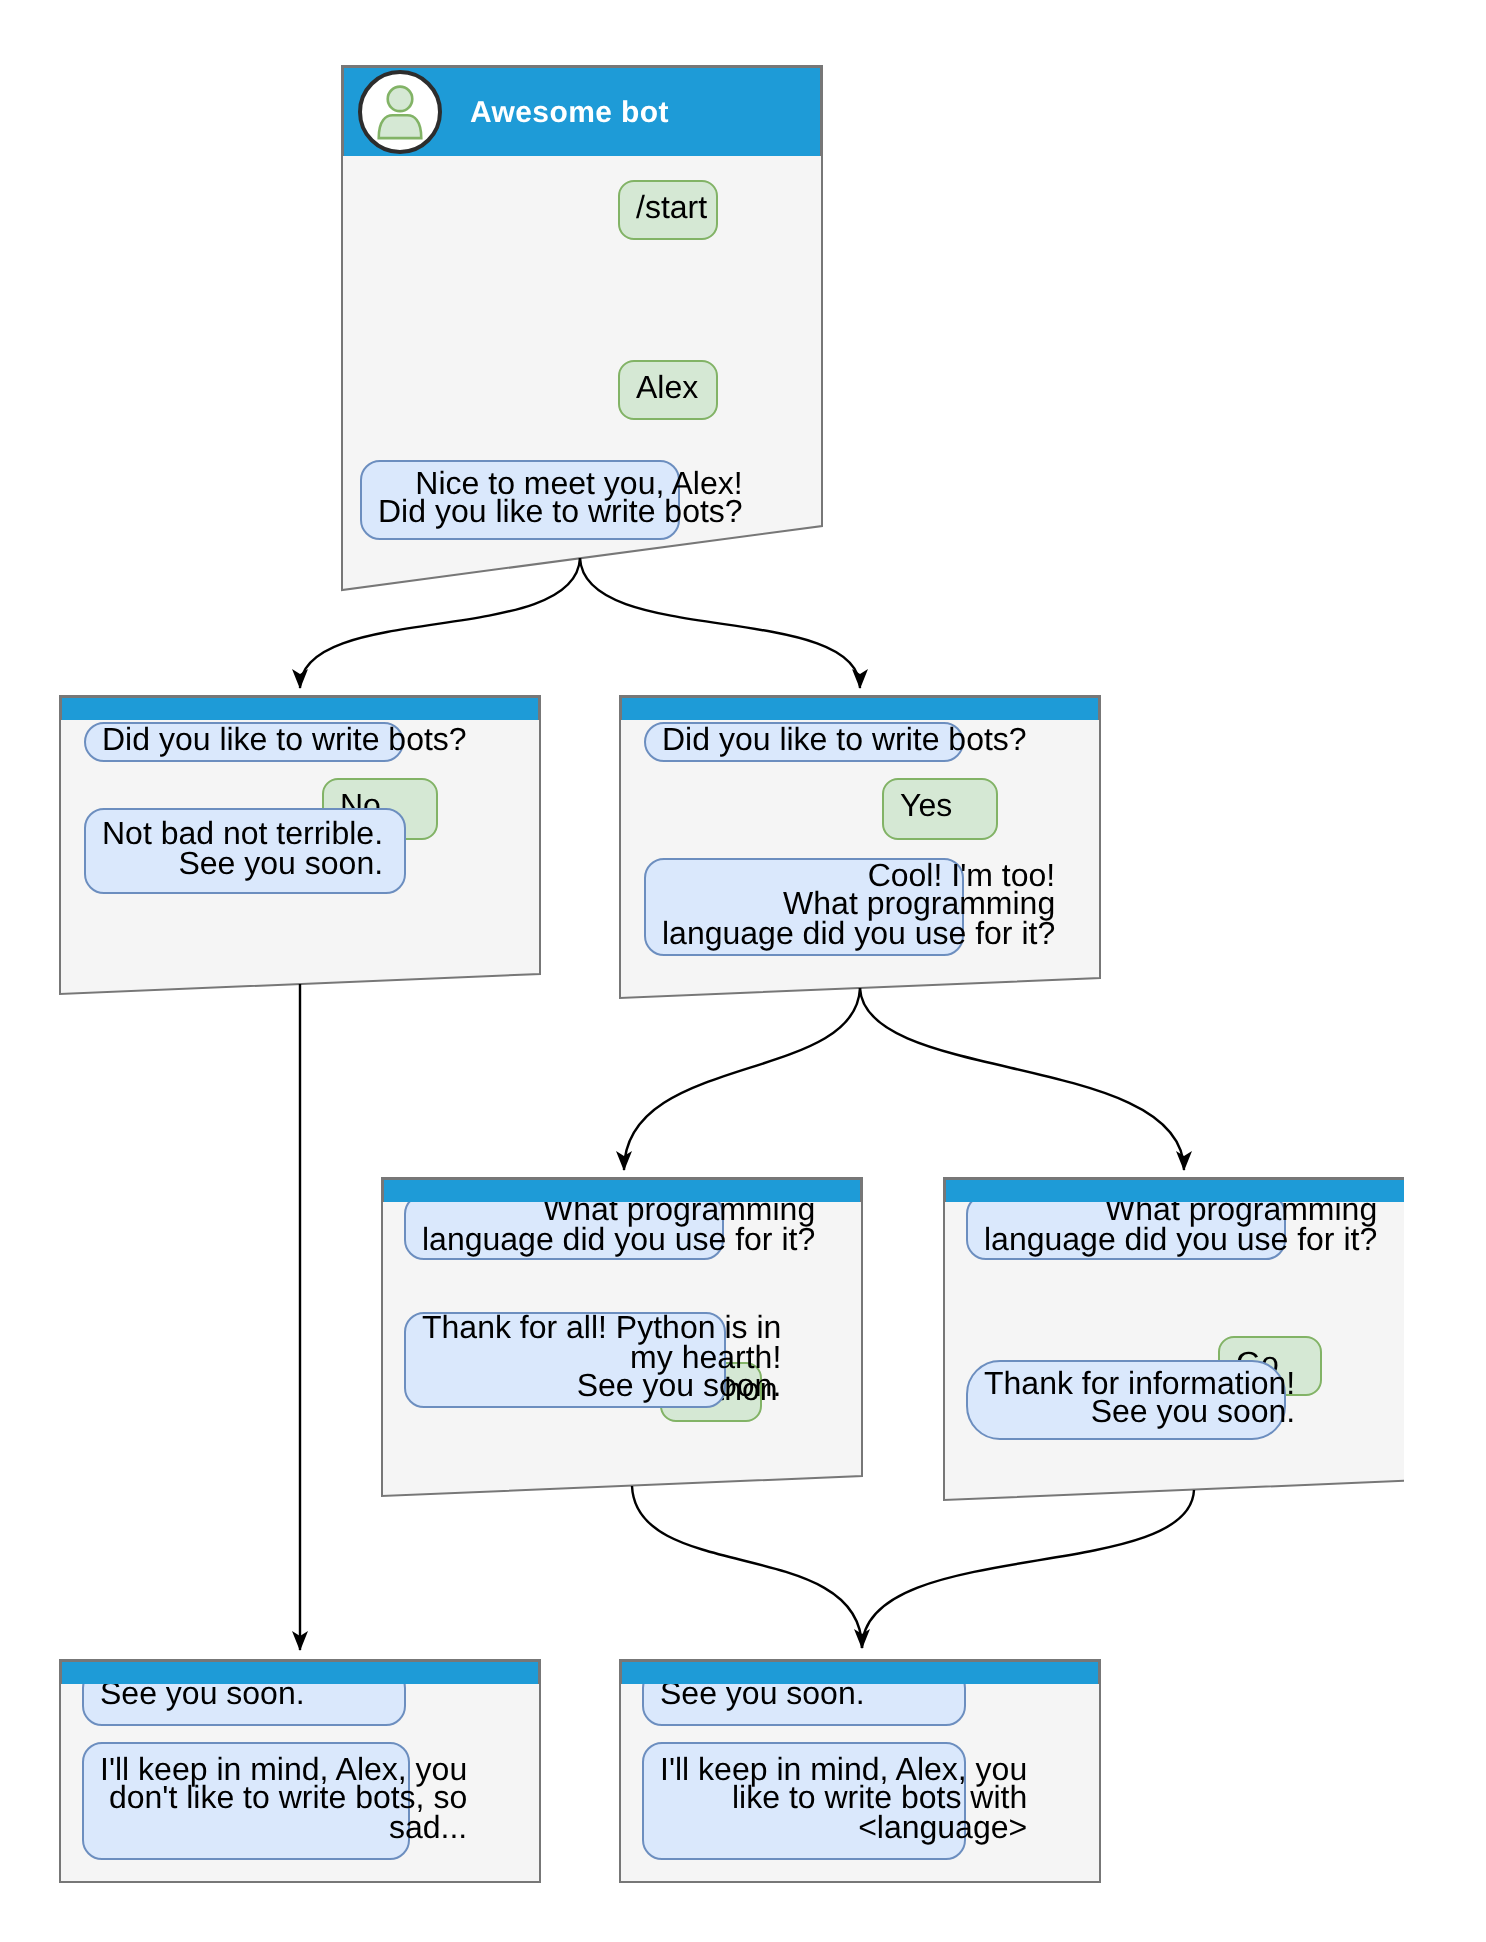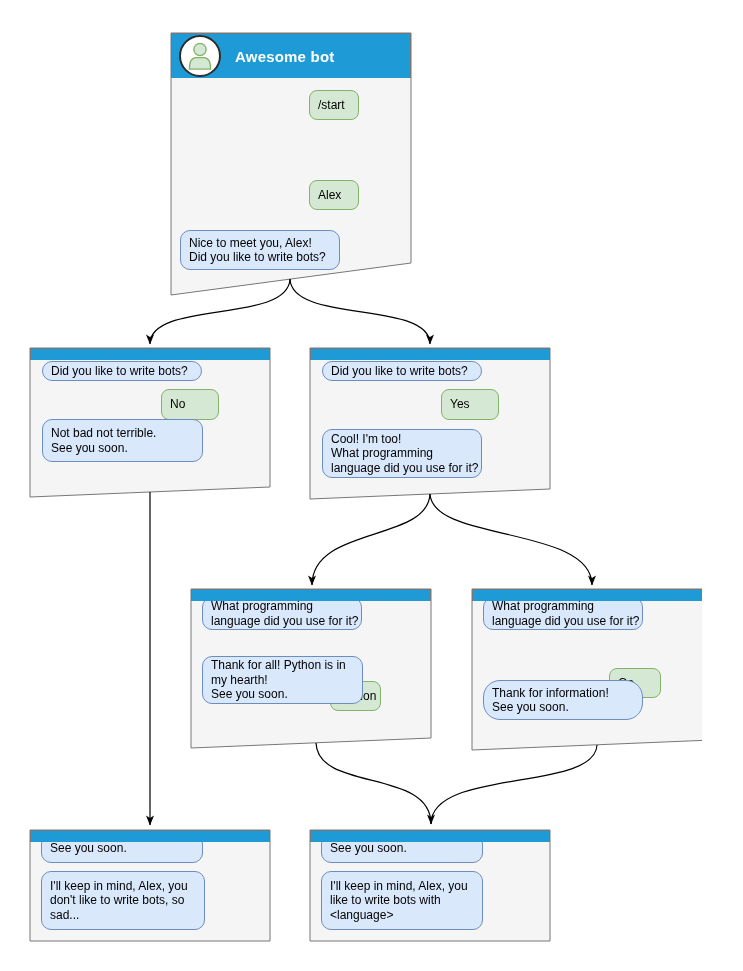--- a/index.html
+++ b/index.html
@@ -1,18 +1,19 @@
 <!DOCTYPE html>
 <html><head>
 <meta charset="utf-8">
 <style>
   html,body{margin:0;padding:0;background:#fff;}
   #canvas{
     position:relative;width:702px;height:971px;background:#fff;overflow:hidden;
     font-family:"Liberation Sans",sans-serif;
+    text-align:right;
   }
   #wires{position:absolute;left:0;top:0;z-index:0;}
   
   .strip{
     position:absolute;box-sizing:border-box;width:240px;height:12px;
     background:#1e9bd7;border:1px solid #777;border-bottom:none;z-index:2;
   }
   .chat-header{
     position:absolute;box-sizing:border-box;width:240px;height:45px;
     background:#1e9bd7;border:1px solid #777;border-bottom:none;
@@ -20,21 +21,21 @@
   }
   .avatar{
     box-sizing:border-box;width:42px;height:42px;border-radius:50%;
     background:#fff;border:2px solid #2d2d2d;margin-left:7px;
     display:flex;align-items:center;justify-content:center;
   }
   .title{color:#fff;font-weight:bold;font-size:15px;margin-left:14px;letter-spacing:.2px;}
   
   .bubble{
     position:absolute;box-sizing:border-box;display:flex;align-items:center;
-    white-space:pre;font-size:12px;line-height:14.5px;color:#000;
+    white-space:pre;font-size:16px;line-height:14.5px;color:#000;
     padding:0 8px;z-index:1;
   }
   .bot{background:#dae8fc;border:1px solid #6c8ebf;border-radius:10px;}
   .user{background:#d5e8d4;border:1px solid #82b366;border-radius:8px;}
 </style>
 </head>
 <body>
 
 <div id="canvas">
 
@@ -73,21 +74,21 @@
   </div>
 
   <div class="bubble user" style="right:343px;top:90px;width:50px;height:30px;">/start</div>
   <div class="bubble user" style="right:343px;top:180px;width:50px;height:30px;">Alex</div>
   <div class="bubble bot" style="left:180px;top:230px;width:160px;height:40px;">Nice to meet you, Alex!
 Did you like to write bots?</div>
 
   <div class="strip" style="left:30px;top:348px;"></div>
   <div class="bubble bot" style="left:42px;top:361px;width:160px;height:20px;">Did you like to write bots?</div>
   <div class="bubble user" style="right:483px;top:389px;width:58px;height:31px;">No</div>
-  <div class="bubble bot" style="left:42px;top:419px;width:161px;height:43px;">Not bad not terrible.
+  <div class="bubble bot" style="left:42px;top:404px;width:161px;height:43px;">Not bad not terrible.
 See you soon.</div>
 
   <div class="strip" style="left:310px;top:348px;"></div>
   <div class="bubble bot" style="left:322px;top:361px;width:160px;height:20px;">Did you like to write bots?</div>
   <div class="bubble user" style="right:203px;top:389px;width:58px;height:31px;">Yes</div>
   <div class="bubble bot" style="left:322px;top:429px;width:160px;height:49px;">Cool! I'm too!
 What programming
 language did you use for it?</div>
 
   <div class="strip" style="left:191px;top:589px;"></div>

